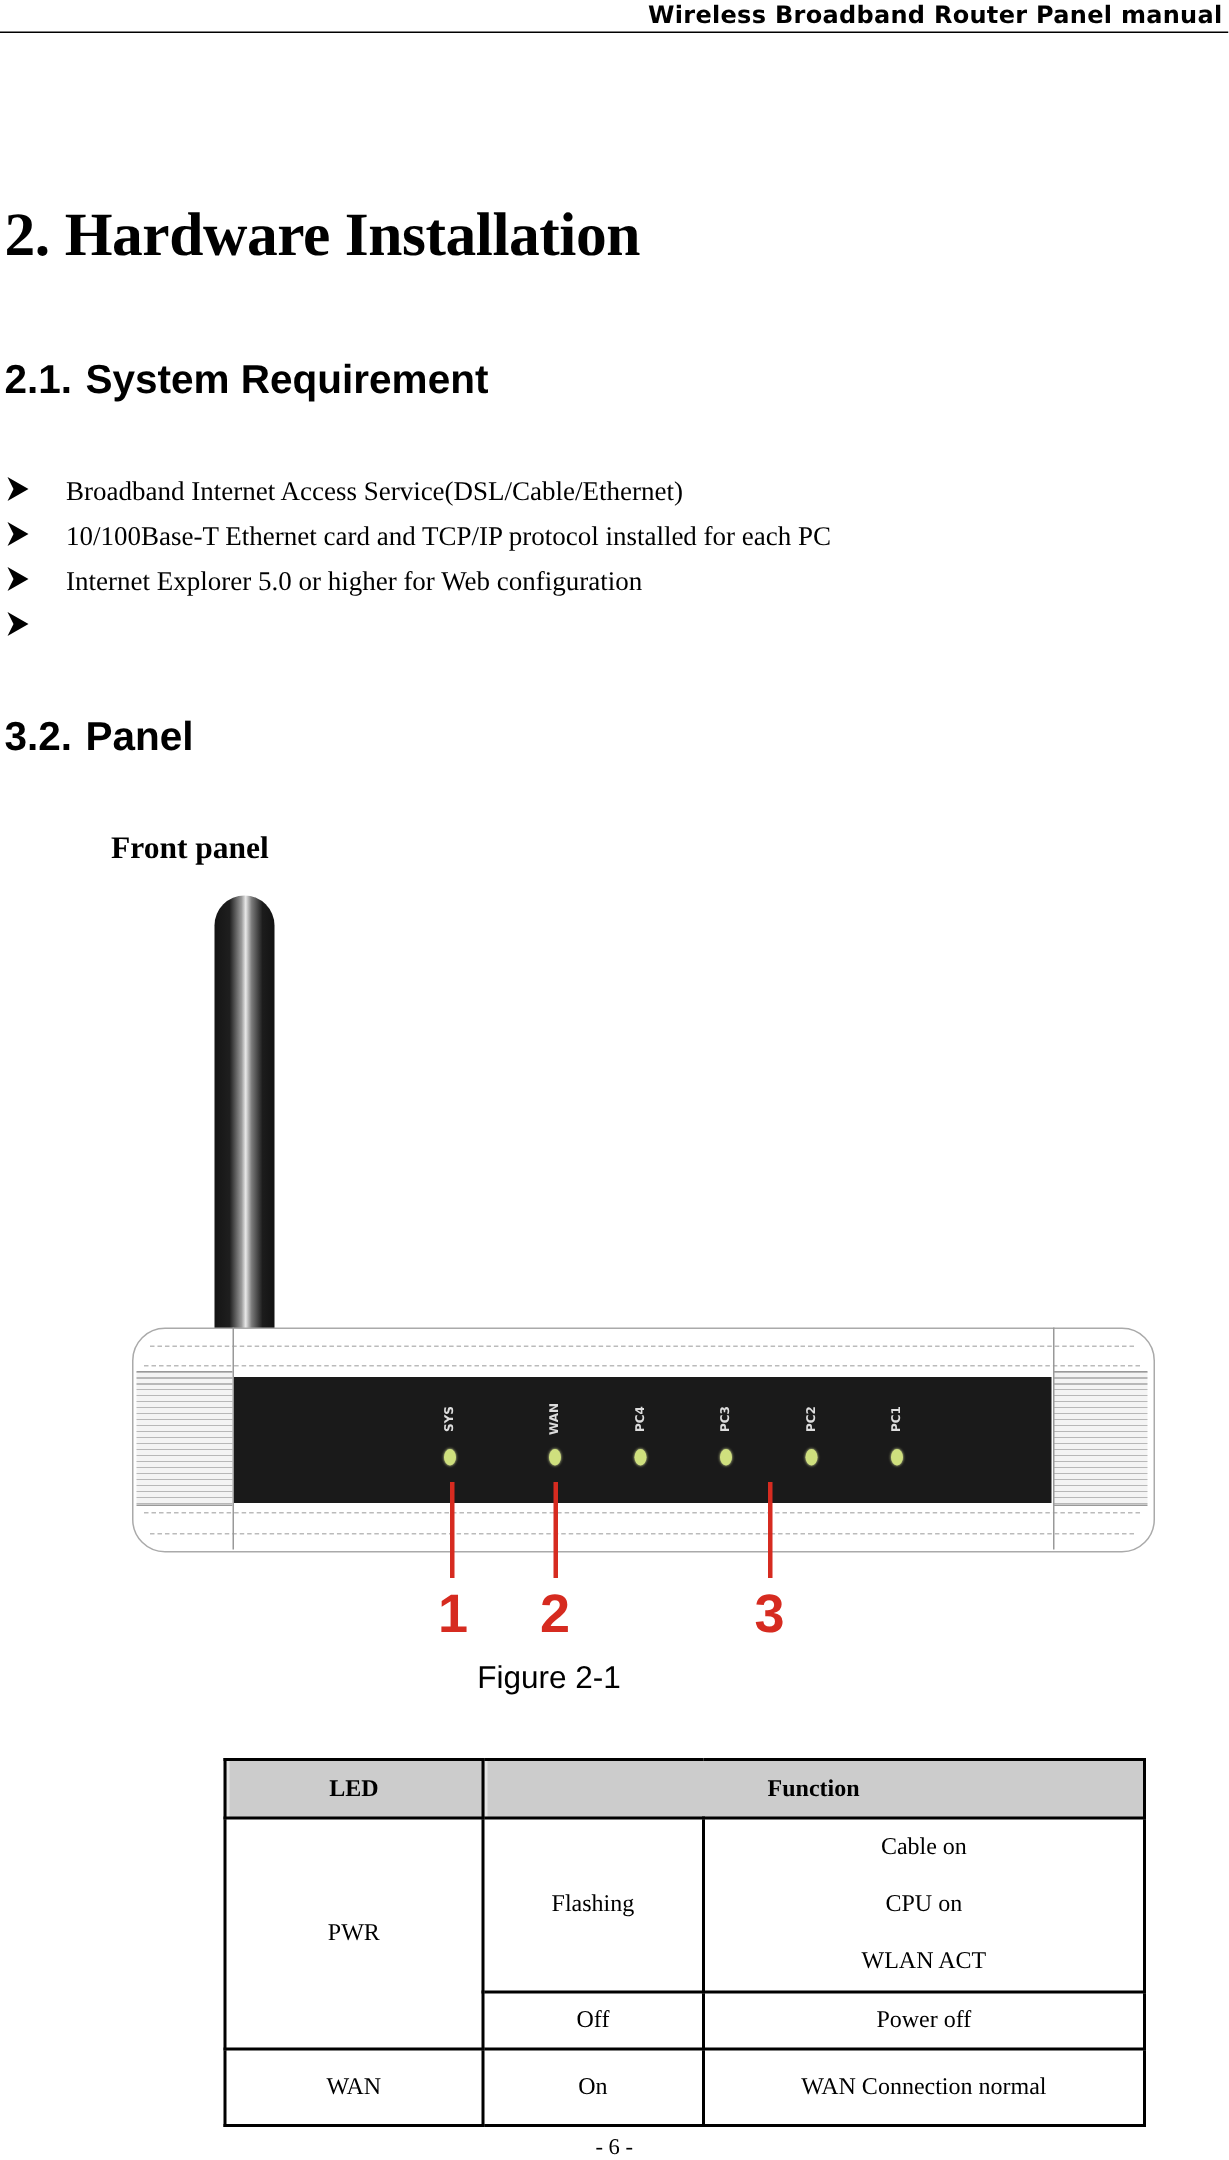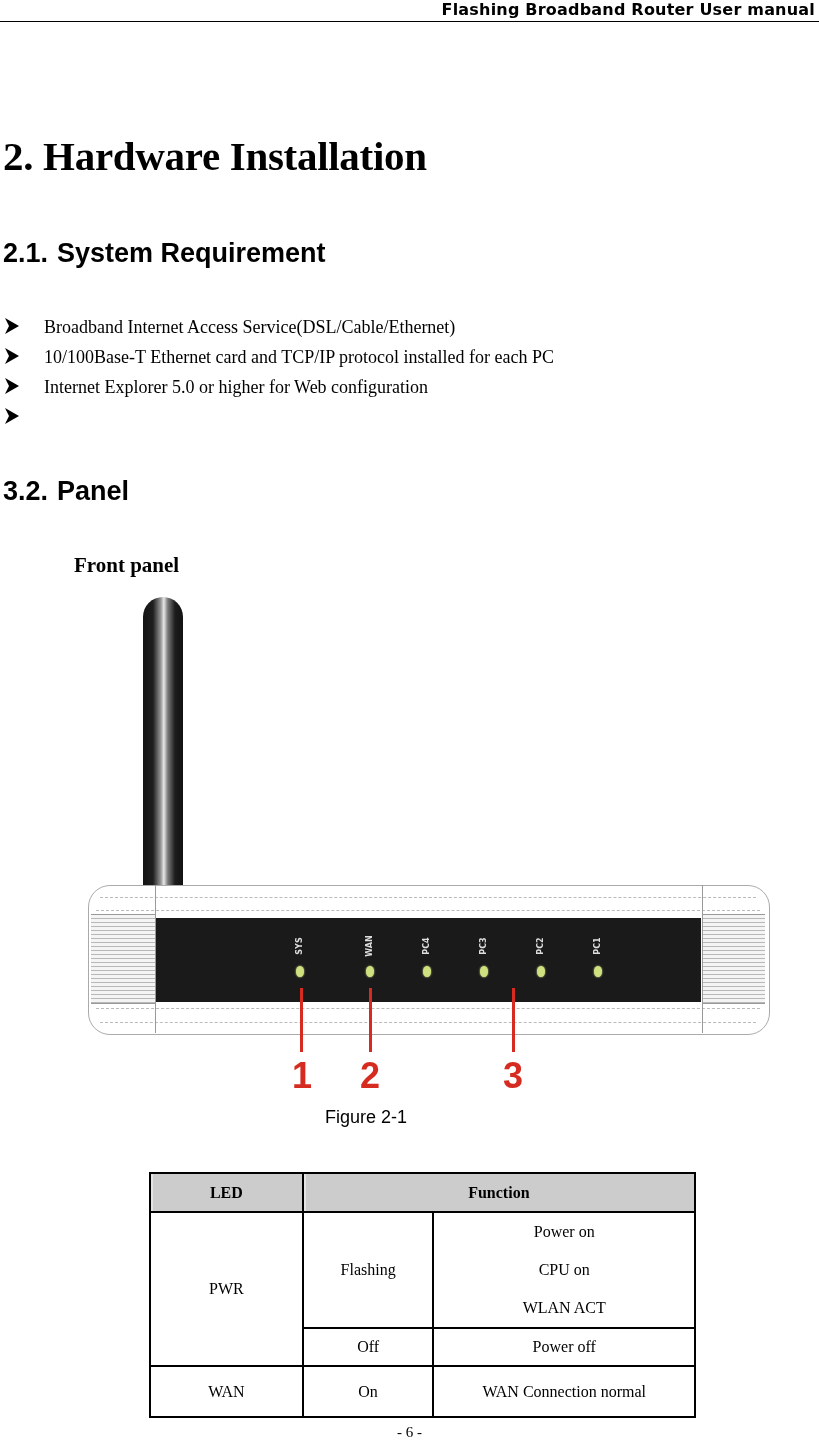--- a/index.html
+++ b/index.html
@@ -21,32 +21,32 @@
   .body-shell { position: absolute; left: 88px; top: 295px; width: 680px; height: 148px; border: 1px solid #aaa; border-radius: 22px; background: #fff; }
   .body-line { position: absolute; height: 0; border-top: 1px dashed #bbb; }
   .grille { position: absolute; top: 324px; height: 88px;
     background: repeating-linear-gradient(to bottom, #f4f4f4 0px, #f4f4f4 3px, #b8b8b8 3px, #b8b8b8 4px); border-top: 1px solid #999; border-bottom: 1px solid #999; }
   .black-panel { position: absolute; left: 156px; top: 328px; width: 545px; height: 84px; background: #1a1a1a; }
   .vline { position: absolute; top: 295px; height: 148px; width: 1px; background: #999; }
   .led { position: absolute; width: 8px; height: 11px; border-radius: 50%; background: #cfe07e; box-shadow: 0 0 2px #e8f3a5; }
   .led-label { position: absolute; width: 30px; height: 10px; transform: rotate(-90deg); transform-origin: center; color: #ddd; font-family: "DejaVu Sans", sans-serif; font-size: 8px; font-weight: bold; text-align: center; line-height: 10px; }
   .callout-line { position: absolute; width: 3px; background: #d62b20; }
   .callout-num { position: absolute; font-family: "Liberation Sans", sans-serif; font-weight: bold; font-size: 36px; color: #d62b20; line-height: 36px; text-align: center; width: 30px; }
-  .caption { left: 0; width: 732px; top: 1107px; text-align: center; font-family: "Liberation Sans", sans-serif; font-size: 18px; }
+  .caption { left: 0; width: 732px; top: 1107px; text-align: center; font-family: "Liberation Sans", sans-serif; font-size: 21px; }
 
-  table.led-table { position: absolute; left: 149px; top: 1172px; width: 547px; border-collapse: collapse; font-size: 16px; }
+  table.led-table { position: absolute; left: 149px; top: 1172px; width: 615px; border-collapse: collapse; font-size: 16px; }
   table.led-table td, table.led-table th { border: 2px solid #000; text-align: center; padding: 0; }
   table.led-table th { background: #cccccc; font-weight: bold; height: 37px; box-shadow: inset 10px 0 0 -8px #e4e4e4; }
   .fn-multi div { height: 38px; line-height: 38px; }
   .page-num { left: 0; width: 819px; top: 1424px; text-align: center; font-size: 15px; line-height: 16px; }
 </style>
 </head>
 <body>
 
-<div class="abs header-title">Flashing Broadband Router User manual</div>
+<div class="abs header-title">Wireless Broadband Router Panel manual</div>
 <div class="abs header-rule"></div>
 
 <div class="abs h1">2. Hardware Installation</div>
 
 <div class="abs h2" style="top:238px;">
   <span class="num">2.1.</span><span>System Requirement</span>
 </div>
 
 <ul class="abs bullets">
   <li>
@@ -126,21 +126,21 @@
     </colgroup>
   <tbody>
       <tr>
     <th>LED</th>
     <th colspan="2">Function</th>
   </tr>
   <tr>
     <td rowspan="2">PWR</td>
     <td style="height:113px;">Flashing</td>
     <td class="fn-multi">
-      <div>Power on</div>
+      <div>Cable on</div>
       <div>CPU on</div>
       <div>WLAN ACT</div>
     </td>
   </tr>
   <tr>
     <td style="height:36px;">Off</td>
     <td>Power off</td>
   </tr>
   <tr>
     <td style="height:49px;">WAN</td>

